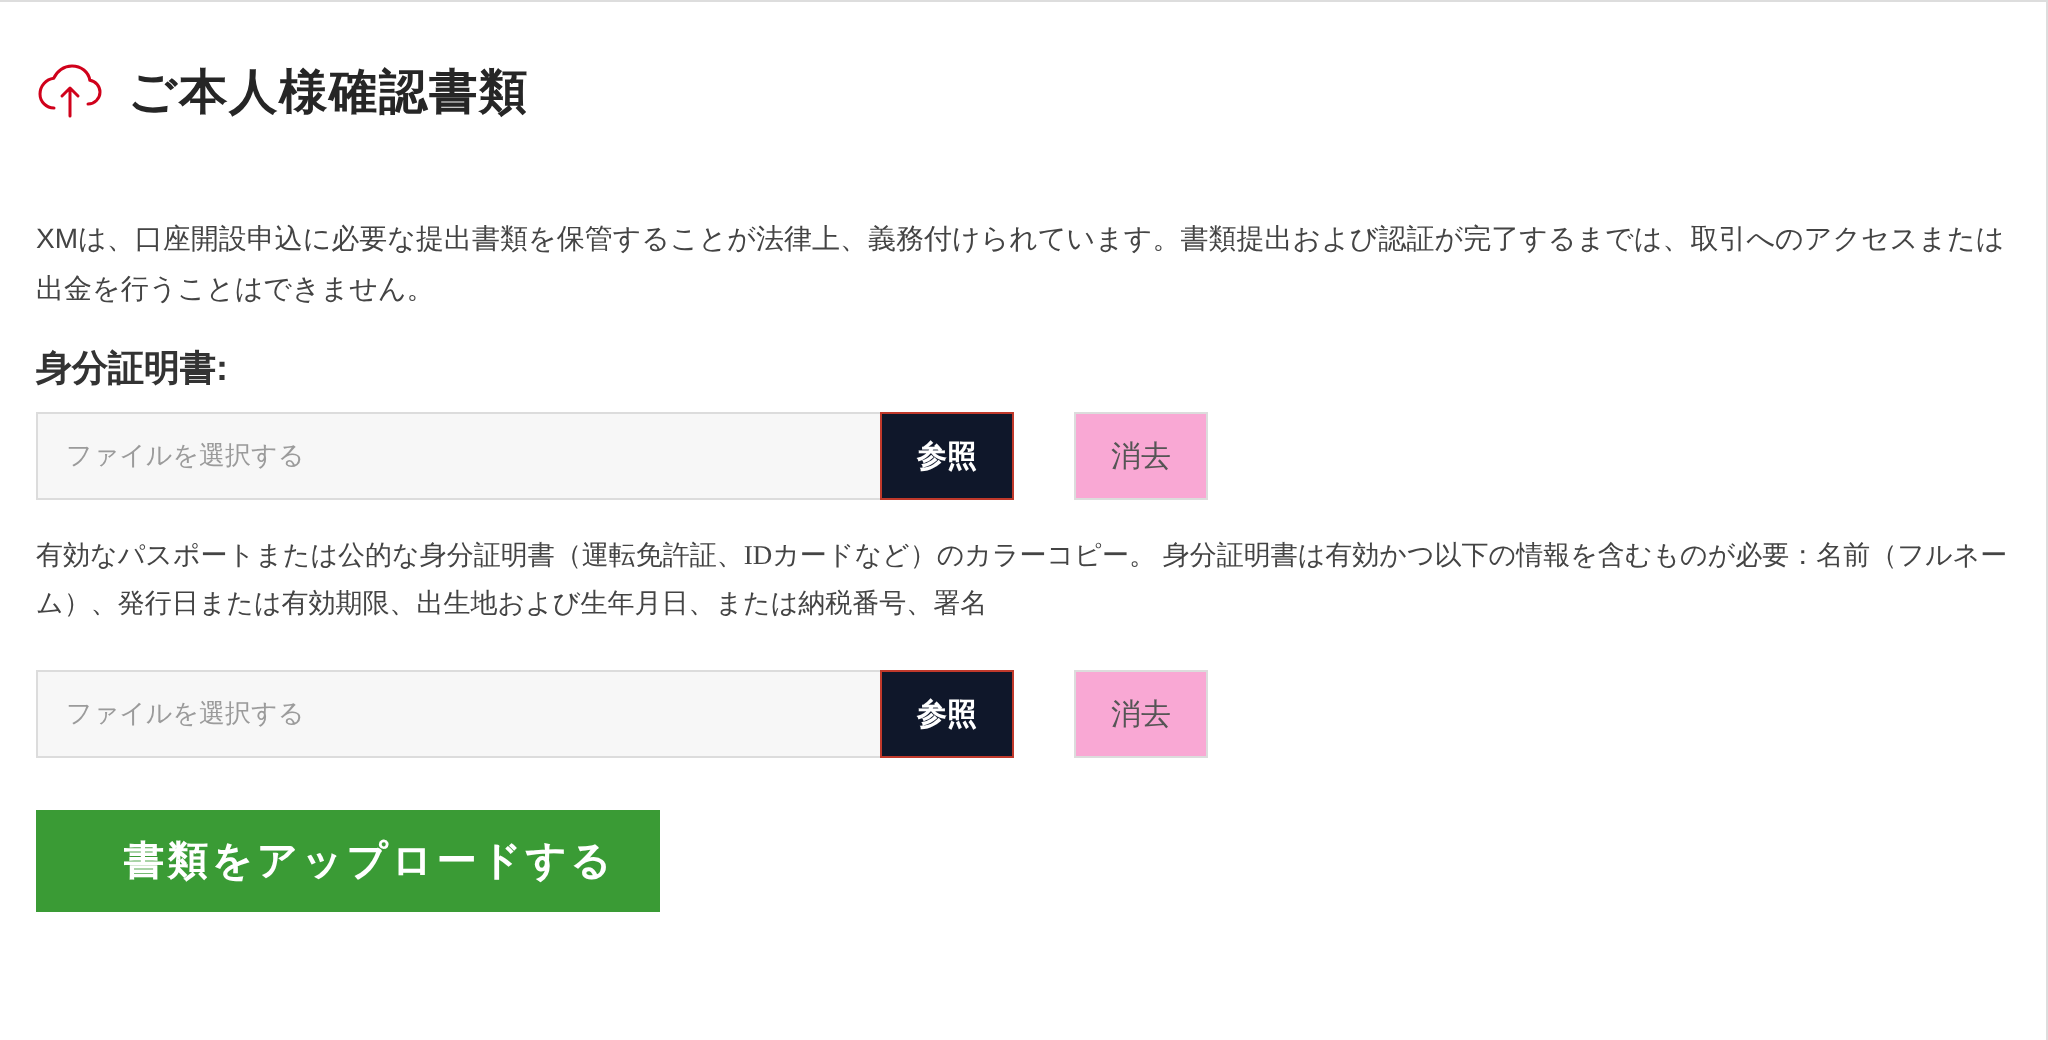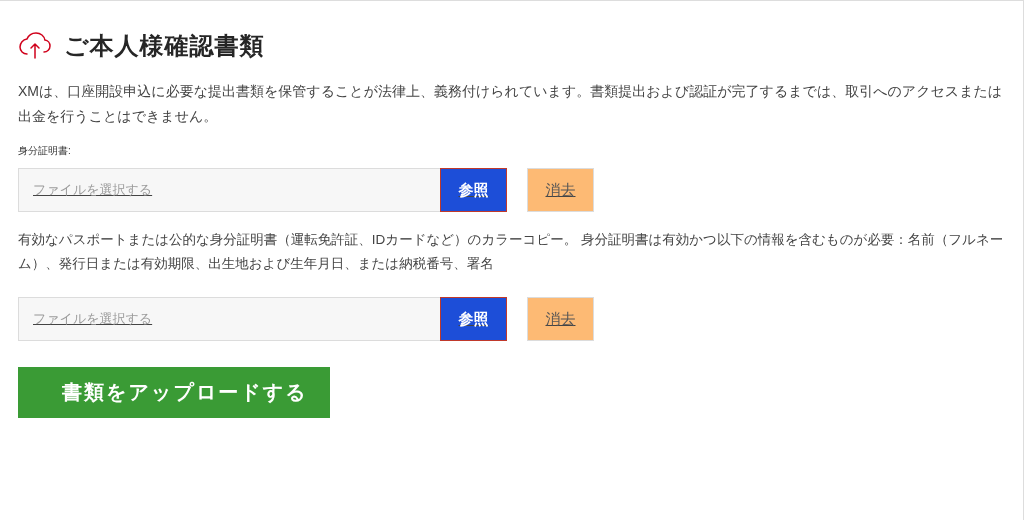--- a/index.html
+++ b/index.html
@@ -13,21 +13,21 @@
       height: 520px;
       border-top: 1px solid #ddd;
       border-right: 1px solid #ddd;
       padding: 28px 18px 18px 18px;
       position: relative;
       overflow: hidden;
     }
     .header {
       display: flex;
       align-items: center;
-      margin-bottom: 16px;
+      margin-bottom: 44px;
     }
     .upload-icon {
       width: 34px;
       height: 34px;
       margin-right: 12px;
       flex-shrink: 0;
     }
     .upload-icon svg { display: block; }
     h1.page-title {
       font-size: 24px;
@@ -36,73 +36,73 @@
       letter-spacing: 1px;
     }
     .intro {
       font-size: 14px;
       line-height: 1.75;
       color: #444;
       margin-bottom: 16px;
     }
     .field-block { margin-bottom: 22px; }
     .field-label {
-      font-size: 10px;
-      font-weight: normal;
+      font-size: 18px;
+      font-weight: bold;
       color: #333;
       margin-bottom: 10px;
       display: block;
     }
     .file-row {
       display: flex;
       align-items: stretch;
       height: 44px;
       margin-bottom: 16px;
-      text-decoration: underline;
     }
     .file-input {
       flex: 0 0 422px;
       border: 1px solid #dcdcdc;
       border-right: none;
       background: #f7f7f7;
       padding: 0 14px;
       font-size: 13px;
       color: #9b9b9b;
       display: flex;
       align-items: center;
       cursor: pointer;
     }
     .browse-btn {
       flex: 0 0 67px;
-      background: #1d4ed8;
+      background: #0f172a;
       color: #fff;
       border: 1px solid #c0392b;
       font-size: 15px;
       font-weight: bold;
       display: flex;
       align-items: center;
       justify-content: center;
       cursor: pointer;
     }
     .clear-btn {
       flex: 0 0 67px;
-      margin-left: 20px;
-      background: #fdba74;
+      margin-left: 30px;
+      background: #f9a8d4;
       border: 1px solid #dcdcdc;
       color: #555;
       font-size: 15px;
       display: flex;
       align-items: center;
       justify-content: center;
       cursor: pointer;
     }
     .field-note {
       font-size: 13.5px;
       line-height: 1.75;
       color: #444;
+      font-family: Liberation Serif, serif;
     }
     .submit-row { margin-top: 26px; }
     .submit-btn {
       background: #3a9b35;
       color: #fff;
       border: none;
       font-size: 20px;
       font-weight: bold;
       letter-spacing: 2px;
       padding: 12px 22px 12px 44px;

